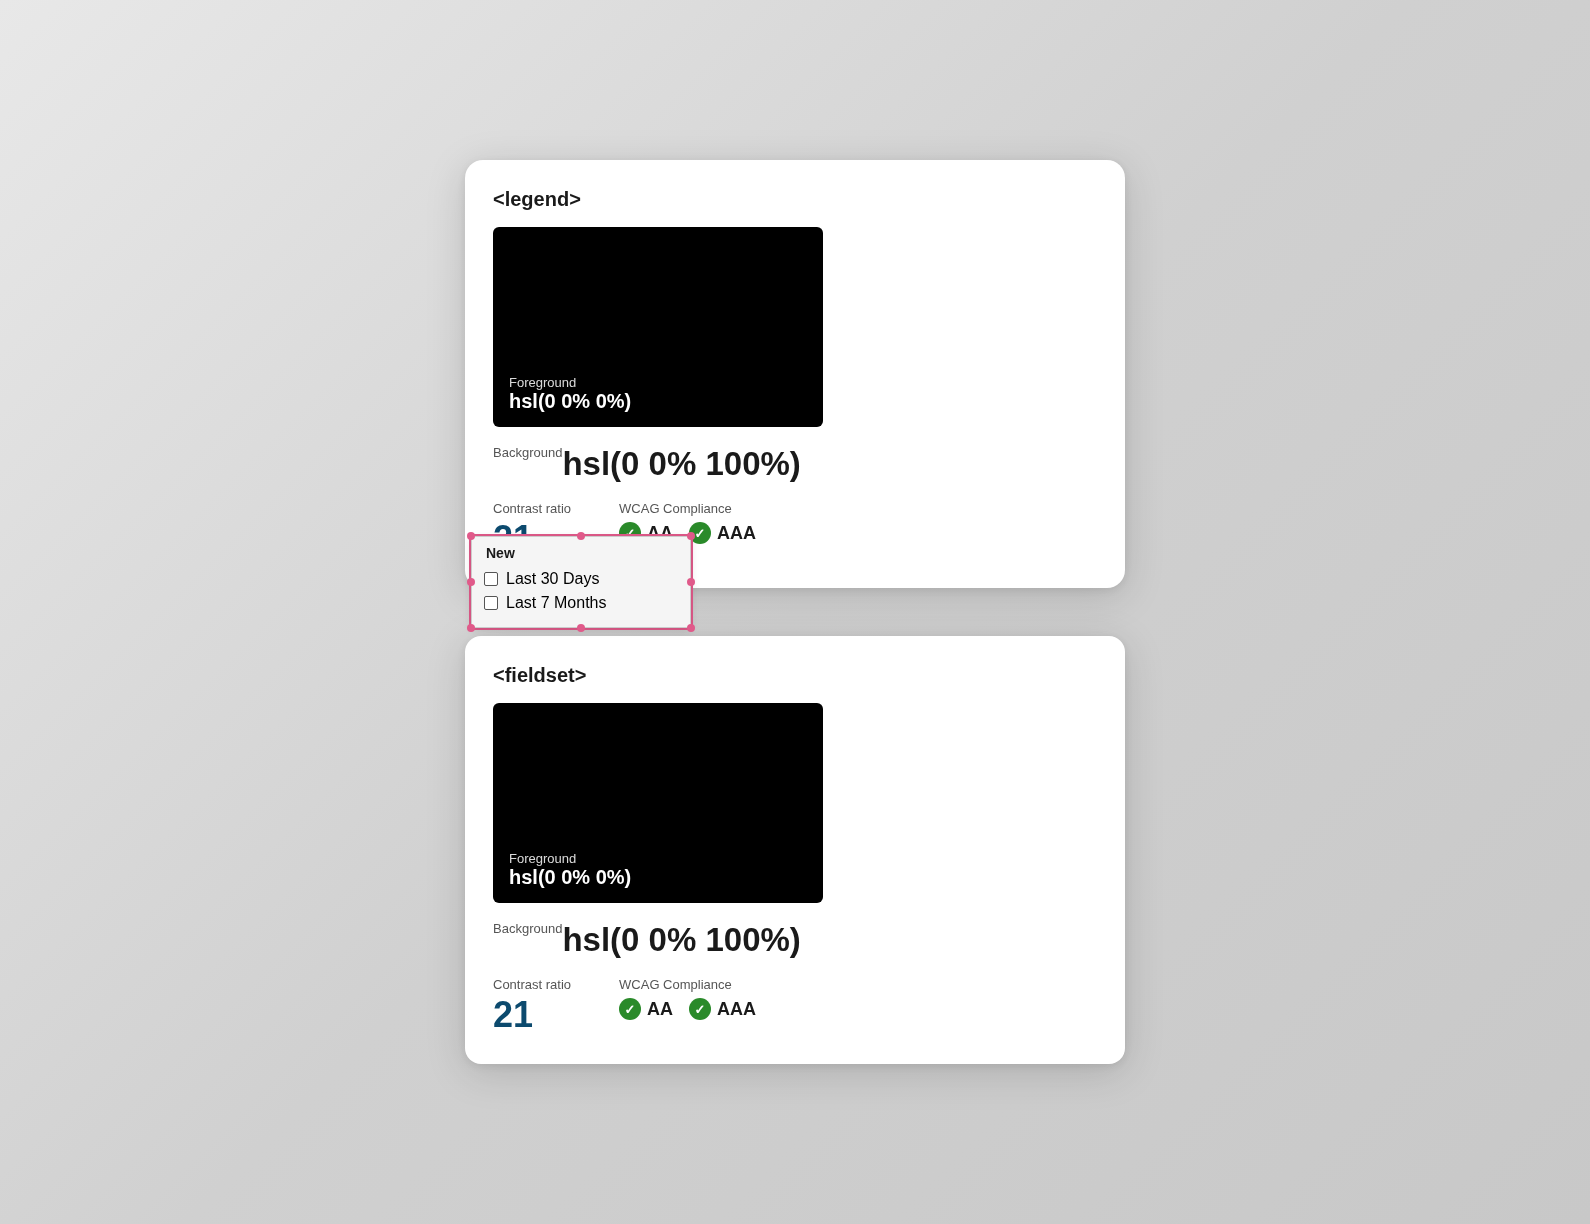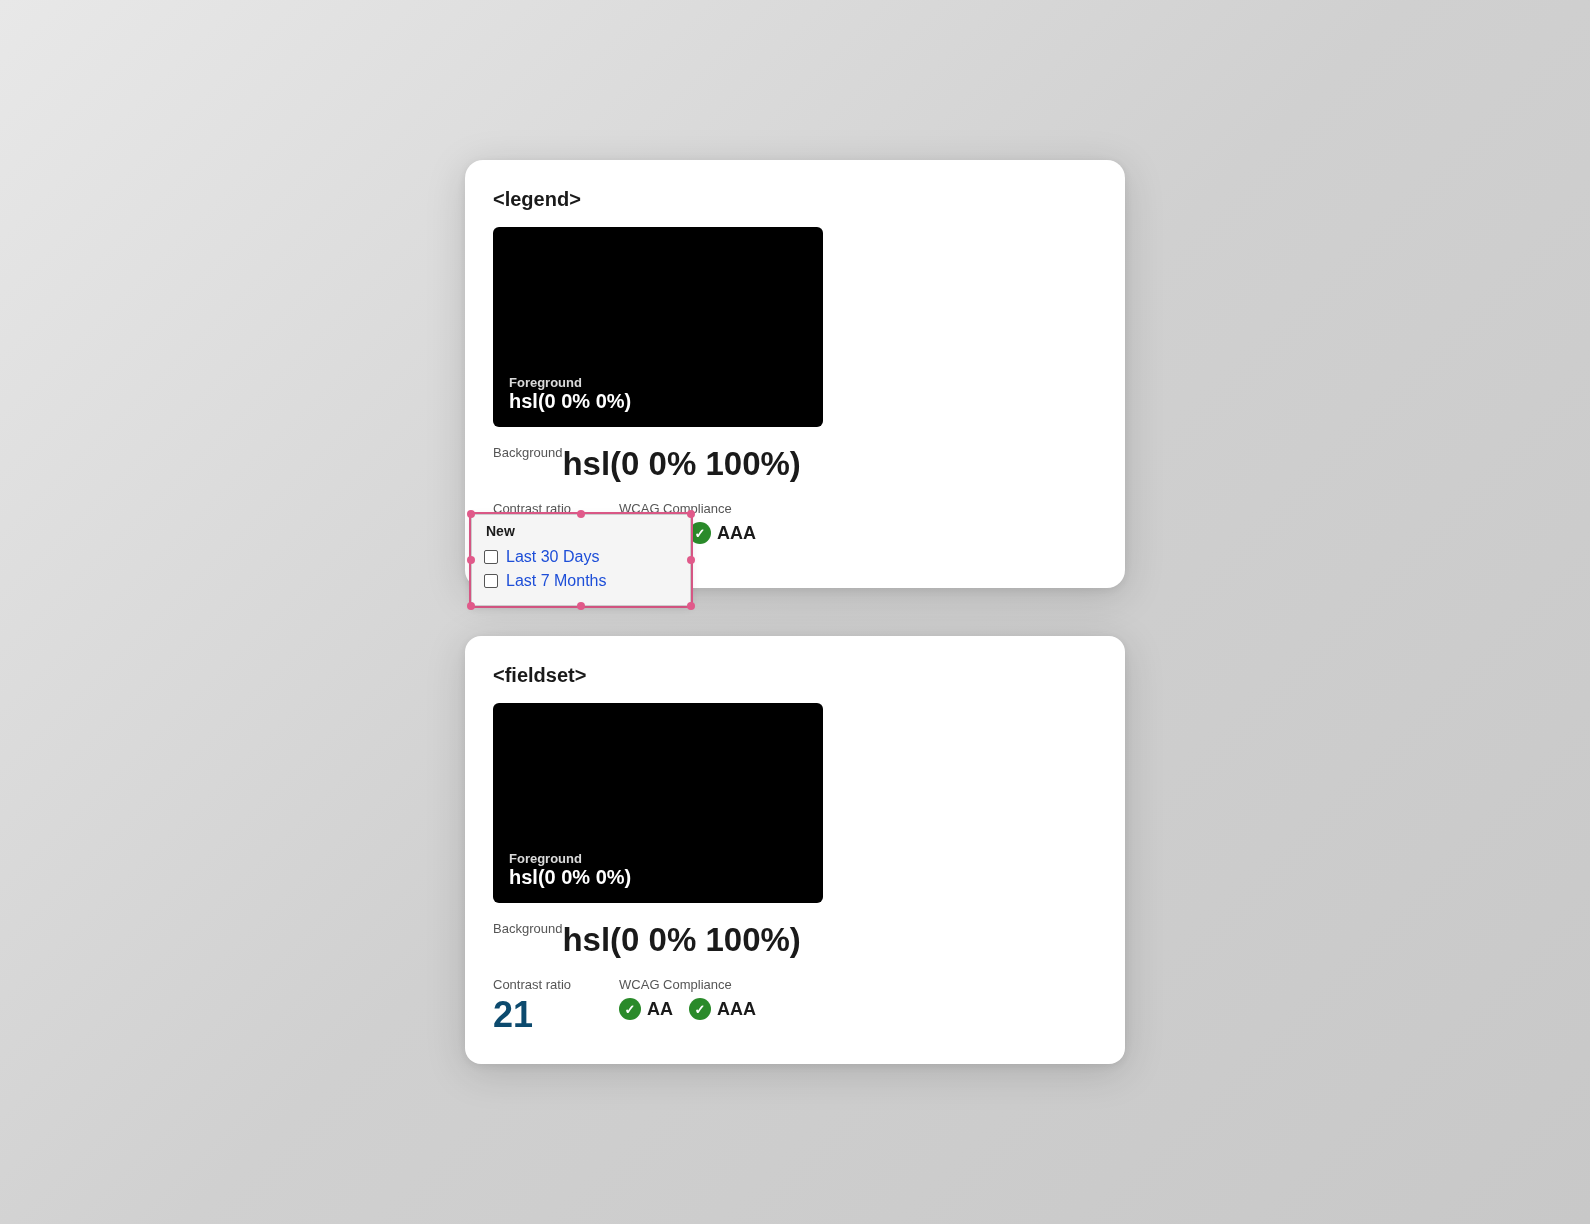--- a/index.html
+++ b/index.html
@@ -50,21 +50,20 @@
       flex-direction: column;
       justify-content: flex-end;
       padding: 14px 16px;
       margin-bottom: 18px;
     }
 
     .color-preview-fg-label {
       font-size: 13px;
       color: #ffffff;
       opacity: 0.85;
-      font-weight: bold;
     }
 
     .color-preview-fg-value {
       font-size: 20px;
       font-weight: 600;
       color: #ffffff;
     }
 
     .color-info-row {
       display: flex;
@@ -163,20 +162,21 @@
       top: 352px;
       left: 4px;
       z-index: 10;
     }
 
     .selection-box {
       border: 2px solid #e05a8a;
       border-radius: 4px;
       padding: 0;
       position: relative;
+      margin-top: 22px;
     }
 
     
     .selection-box::before,
     .selection-box::after {
       content: '';
       position: absolute;
       width: 8px;
       height: 8px;
       background: #e05a8a;
@@ -285,21 +285,21 @@
       width: 14px;
       height: 14px;
       border: 1.5px solid #555;
       border-radius: 2px;
       background: #fff;
       flex-shrink: 0;
     }
 
     .dropdown-option-label {
       font-size: 16px;
-      color: #1d4ed8;
+      color: #000000;
     }
   </style>
 </head>
 <body>
 
 <div class="cards-container">
 
   <div class="card">
     <div class="card-title">&lt;legend&gt;</div>
 

